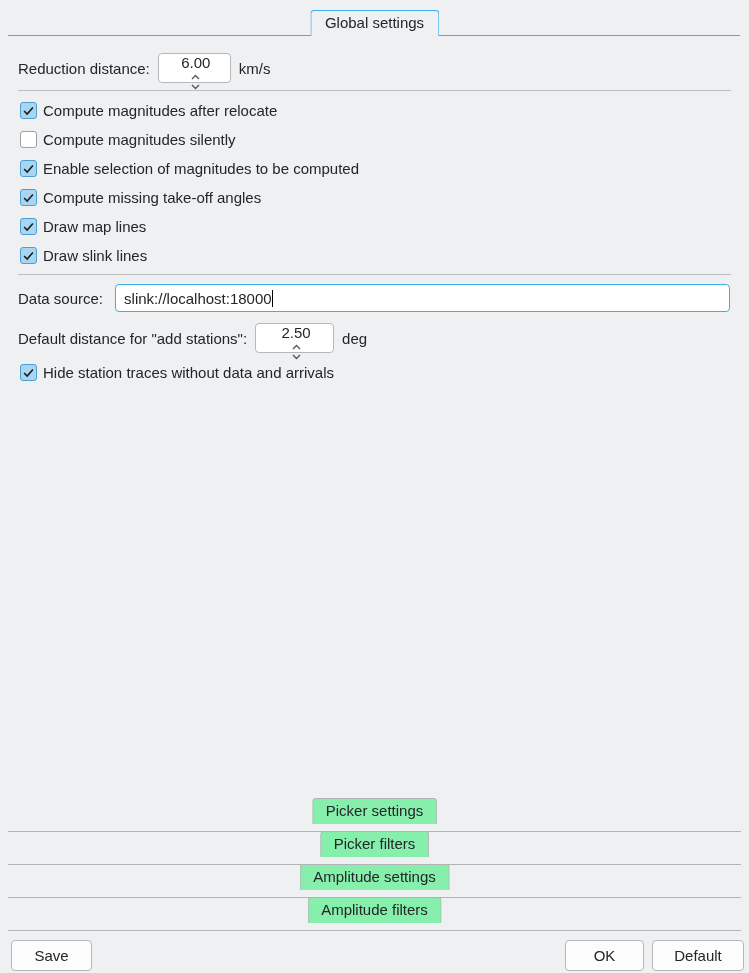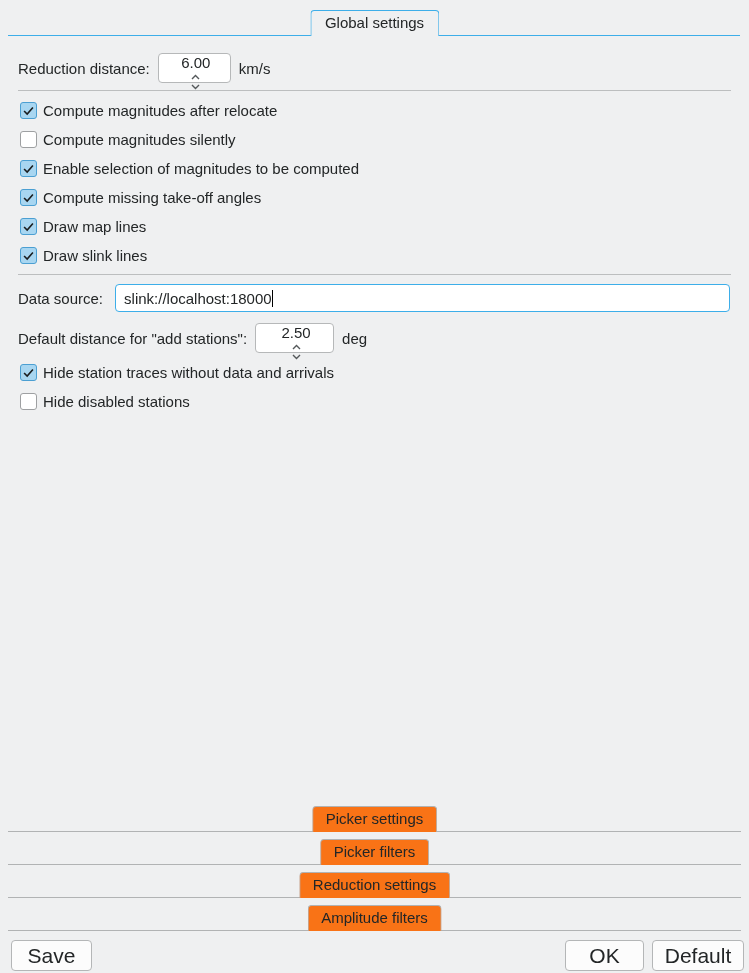--- a/index.html
+++ b/index.html
@@ -85,42 +85,42 @@
   .spacer { flex: 1; }
 
   
   .ctabrow { position: relative; height: 33px; flex: none; }
   .ctabrow::after {
     content: ""; position: absolute; left: 8px; right: 8px; bottom: 0;
     border-bottom: 1px solid #b1b3b4;
   }
   .ctab {
     position: absolute; left: 50%; transform: translateX(-50%);
-    bottom: 0; z-index: 1;
+    bottom: 8px; z-index: 1;
     height: 26px; line-height: 24px;
     padding: 0 13px;
-    background: #f97316;
+    background: #86efac;
     border: 1px solid #b1b3b4;
     border-bottom: none;
     border-radius: 4px 4px 0 0;
     white-space: nowrap;
   }
 
   
   .footer {
     flex: none; height: 42px;
     display: flex; align-items: flex-start;
     padding: 9px 5px 0 11px;
   }
   .btn {
     height: 31px;
     background: #fcfcfc;
     border: 1px solid #b4b6b7; border-radius: 4px;
     font-family: "Liberation Sans", sans-serif;
-    font-size: 21px; color: #232627;
+    font-size: 15px; color: #232627;
     padding: 0 10px;
     display: inline-flex; align-items: center; justify-content: center;
   }
   .btn-save { min-width: 81px; }
   .btn-ok { min-width: 79px; margin-left: auto; }
   .btn-cancel { min-width: 92px; margin-left: 8px; }
 </style>
 </head>
 <body>
 
@@ -215,38 +215,32 @@
 
 <div class="cbgroup">
   <div class="cbrow">
     <span class="checkbox checked">
       <svg width="17" height="17" viewBox="0 0 17 17">
           <polyline points="3.5,9 7,12.5 13.5,5" fill="none" stroke="#1a1d1f" stroke-width="1.8"></polyline>
         </svg>
     </span>
     <span class="cblabel">Hide station traces without data and arrivals</span>
   </div>
-  <div class="cbrow">
-    <span class="checkbox">
-      
-    </span>
-    <span class="cblabel">Hide disabled stations</span>
-  </div>
 </div>
 
 <div class="spacer"></div>
 
 <div class="ctabrow">
   <div class="ctab">Picker settings</div>
 </div>
 <div class="ctabrow">
   <div class="ctab">Picker filters</div>
 </div>
 <div class="ctabrow">
-  <div class="ctab">Reduction settings</div>
+  <div class="ctab">Amplitude settings</div>
 </div>
 <div class="ctabrow">
   <div class="ctab">Amplitude filters</div>
 </div>
 
 <div class="footer">
   <button class="btn btn-save">Save</button>
   <button class="btn btn-ok">OK</button>
   <button class="btn btn-cancel">Default</button>
 </div>

